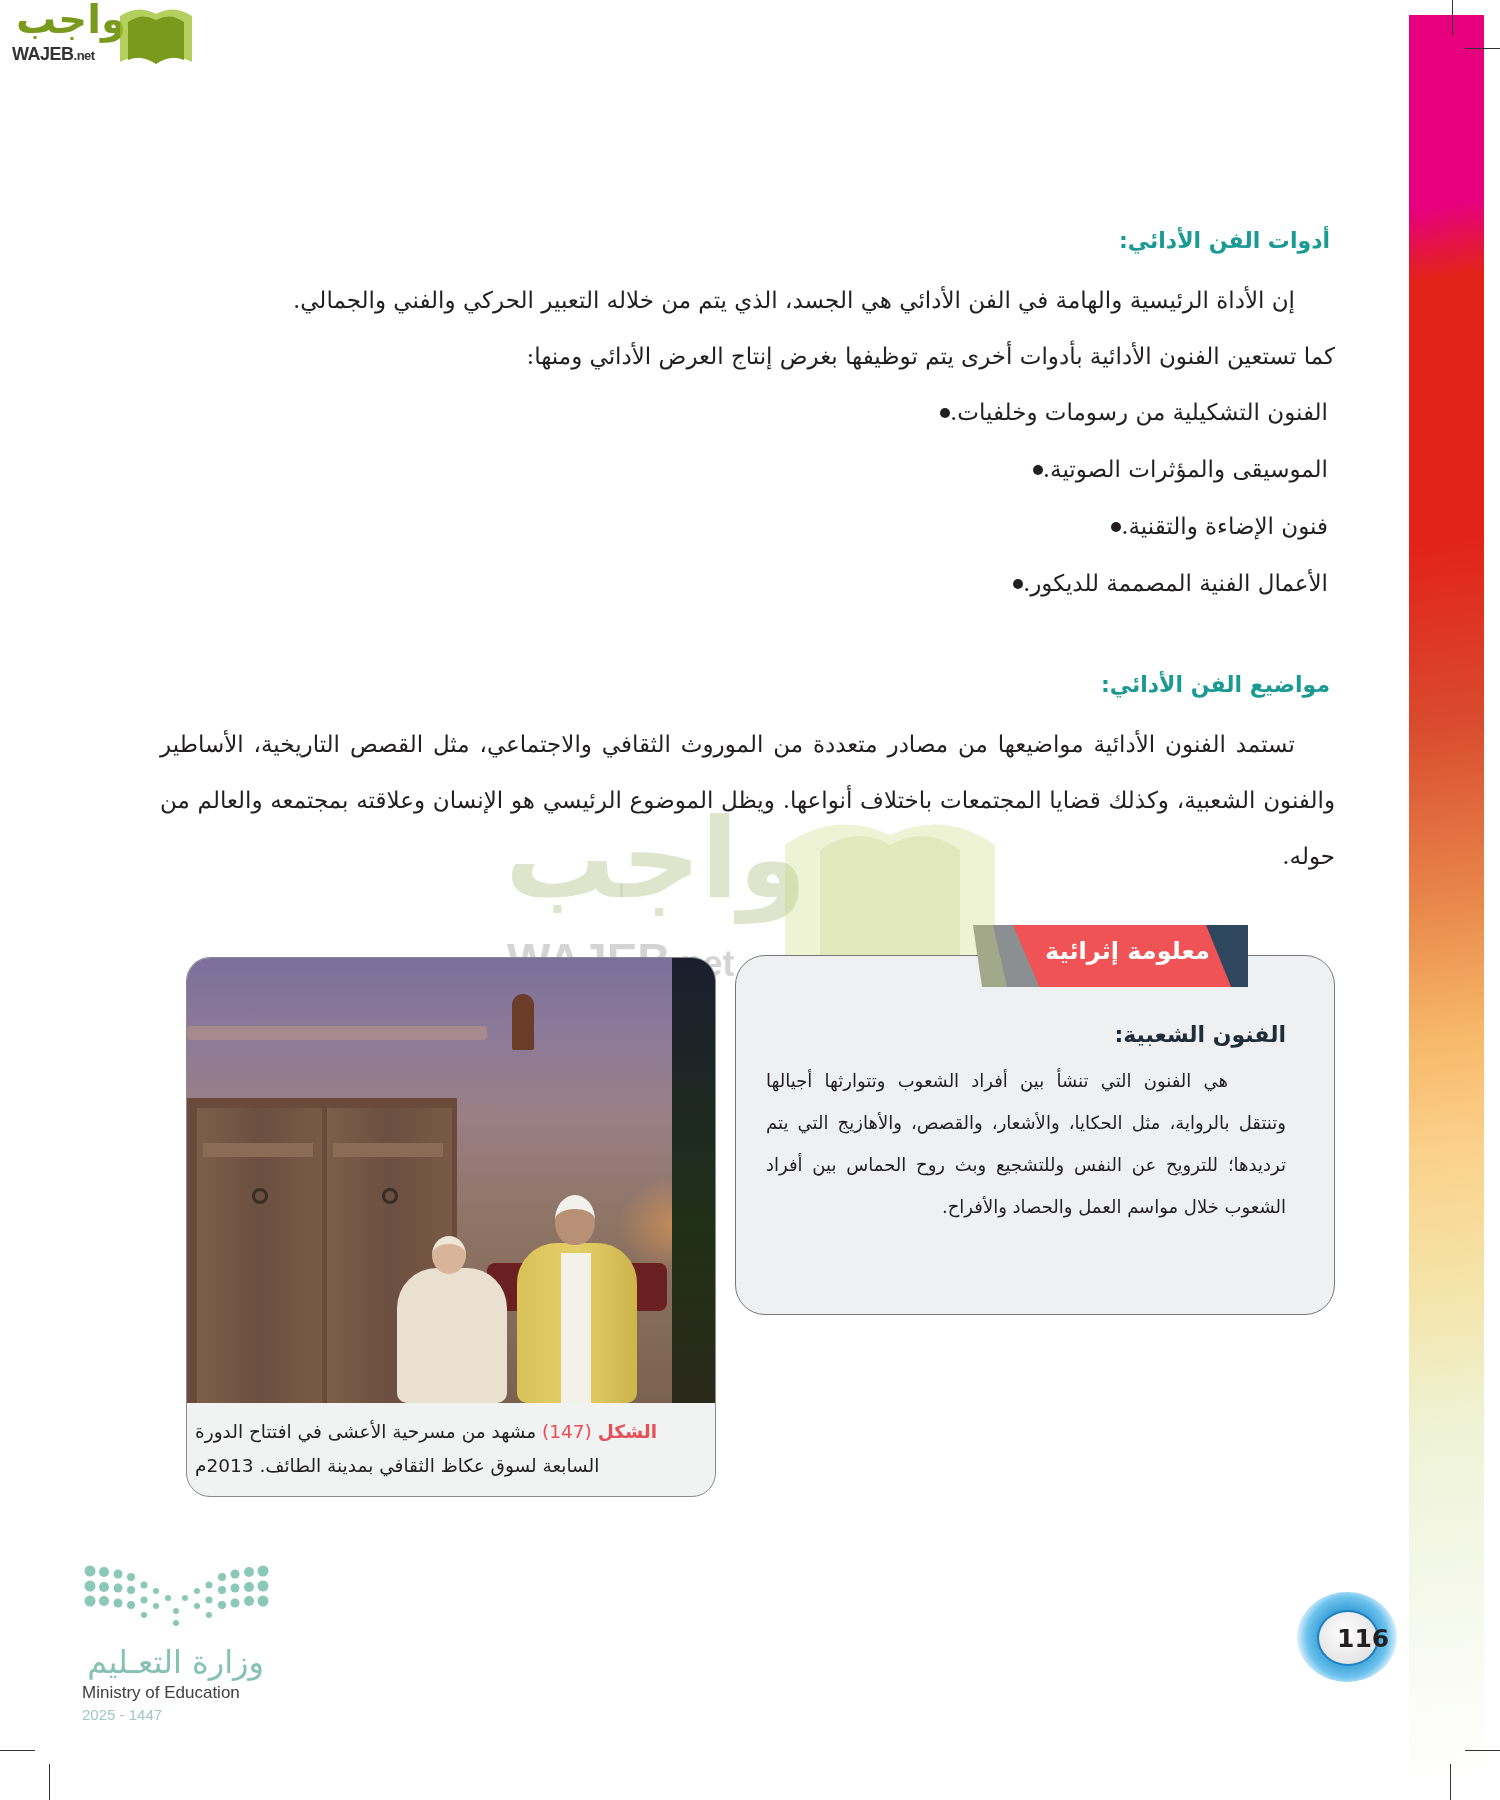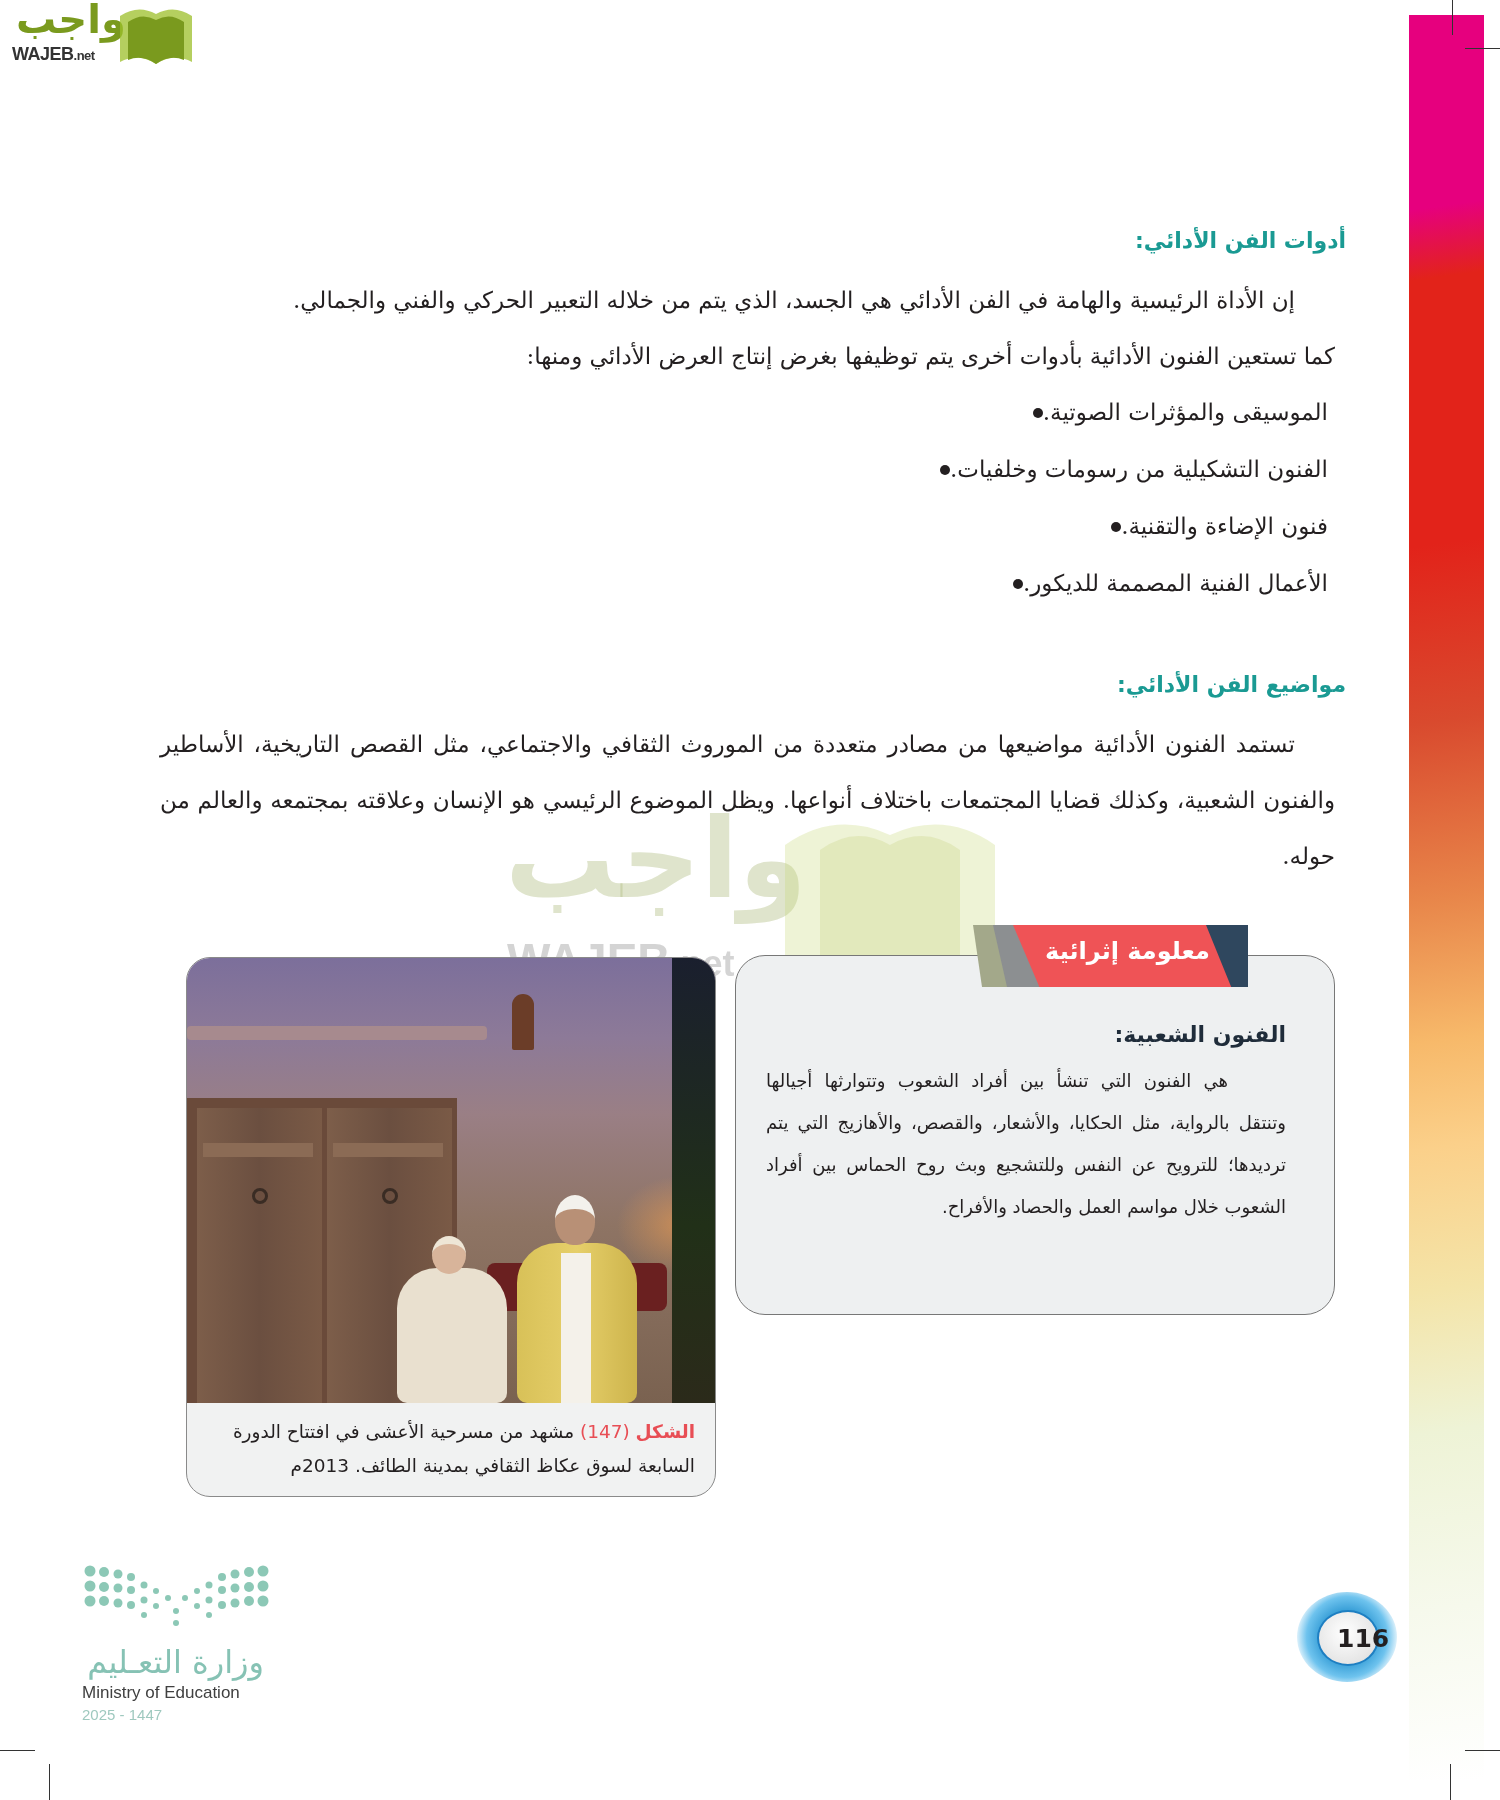--- a/index.html
+++ b/index.html
@@ -22,21 +22,21 @@
     
     .logo-wajeb { position: absolute; left: 8px; top: 4px; width: 185px; height: 64px; }
     .logo-wajeb .ar { position: absolute; left: 8px; top: -8px; font-size: 40px; font-weight: bold; color: #7a9a1e; font-family: "DejaVu Sans", sans-serif; direction: rtl; }
     .logo-wajeb .en { position: absolute; left: 4px; top: 40px; font-size: 18px; font-weight: bold; color: #333; font-family: "Liberation Sans", sans-serif; letter-spacing: -0.5px; }
     .logo-wajeb .en small { font-size: 13px; }
     .logo-wajeb svg { position: absolute; left: 108px; top: 2px; }
 
     
     .rtl { direction: rtl; text-align: right; }
     .heading {
-      position: absolute; right: 154px; font-size: 22px; font-weight: bold;
+      position: absolute; right: 170px; font-size: 22px; font-weight: bold;
       color: #1a9a93; font-family: "DejaVu Sans", sans-serif;
     }
     .para {
       position: absolute; right: 165px; font-size: 23px; line-height: 56px;
       font-family: "DejaVu Serif", serif; color: #231f20;
     }
     .para.indent { text-indent: 40px; margin-left: 20px; }
     .bullets { position: absolute; right: 172px; list-style: none; font-family: "DejaVu Serif", serif; font-size: 23px; }
     .bullets li { height: 57px; line-height: 57px; display: flex; flex-direction: row-reverse; justify-content: flex-end; align-items: center; }
     .bullets li .dot { width: 10px; height: 10px; border-radius: 50%; background: #231f20; margin-left: 32px; display: inline-block; }
@@ -67,21 +67,21 @@
     .photo .door .bar { position: absolute; left: 6px; top: 35px; width: 110px; height: 14px; background: #8b6b55; }
     .photo .door .ring { position: absolute; left: 55px; top: 80px; width: 16px; height: 16px; border: 3px solid #3a2c24; border-radius: 50%; }
     .photo .person-boy { position: absolute; left: 210px; top: 310px; width: 110px; height: 135px; background: #e9e0cf; border-radius: 40px 40px 10px 10px; }
     .photo .person-boy .head { position: absolute; left: 35px; top: -32px; width: 34px; height: 38px; background: #d8b49a; border-radius: 50%; border-top: 8px solid #eee6d6; }
     .photo .person-man { position: absolute; left: 330px; top: 285px; width: 120px; height: 160px; background: linear-gradient(90deg,#d8c158,#e6cf6a 50%,#cdb44c); border-radius: 40px 40px 10px 10px; }
     .photo .person-man .head { position: absolute; left: 38px; top: -48px; width: 40px; height: 50px; background: #b89076; border-radius: 50% 50% 45% 45%; border-top: 14px solid #f3f1ec; }
     .photo .person-man .robe { position: absolute; left: 44px; top: 10px; width: 30px; height: 150px; background: #f4f1ea; }
     .photo .cushion { position: absolute; left: 300px; top: 305px; width: 180px; height: 48px; background: #6a2020; border-radius: 8px; }
     .caption {
       position: absolute; left: 0; top: 445px; width: 530px; height: 95px;
-      padding: 12px 22px 0 22px; font-family: "DejaVu Sans", sans-serif; font-size: 18.5px; line-height: 34px; color: #231f20; text-align: right;
+      padding: 12px 22px 0 8px; font-family: "DejaVu Sans", sans-serif; font-size: 18.5px; line-height: 34px; color: #231f20; text-align: left;
     }
     .caption .fig { color: #e84e55; font-weight: bold; }
     .caption .num { color: #e84e55; }
 
     
     .info-box {
       position: absolute; left: 735px; top: 955px; width: 600px; height: 360px;
       border: 1.5px solid #777; border-radius: 30px; background: #eef0f1;
     }
     .info-tab { position: absolute; left: 973px; top: 925px; width: 300px; height: 62px; }
@@ -130,25 +130,25 @@
     <path d="M40 58 L40 14 Q54 6 68 16 L68 54 Q54 48 40 58Z" fill="#7a9a1e"></path>
   </svg>
 </div>
 
 <h2 class="heading rtl" style="top:228px;">أدوات الفن الأدائي:</h2>
 <p class="para rtl indent" style="top:272px;width:1180px;">إن الأداة الرئيسية والهامة في الفن الأدائي هي الجسد، الذي يتم من خلاله التعبير الحركي والفني والجمالي.</p>
 <p class="para rtl" style="top:328px;width:1180px;">كما تستعين الفنون الأدائية بأدوات أخرى يتم توظيفها بغرض إنتاج العرض الأدائي ومنها:</p>
 <ul class="bullets rtl" style="top:384px;width:700px;">
   <li>
       <span class="dot"></span>
+      <span>الفنون التشكيلية من رسومات وخلفيات.</span>
+    </li>
+  <li>
+      <span class="dot"></span>
       <span>الموسيقى والمؤثرات الصوتية.</span>
-    </li>
-  <li>
-      <span class="dot"></span>
-      <span>الفنون التشكيلية من رسومات وخلفيات.</span>
     </li>
   <li>
       <span class="dot"></span>
       <span>فنون الإضاءة والتقنية.</span>
     </li>
   <li>
       <span class="dot"></span>
       <span>الأعمال الفنية المصممة للديكور.</span>
     </li>
 </ul>

